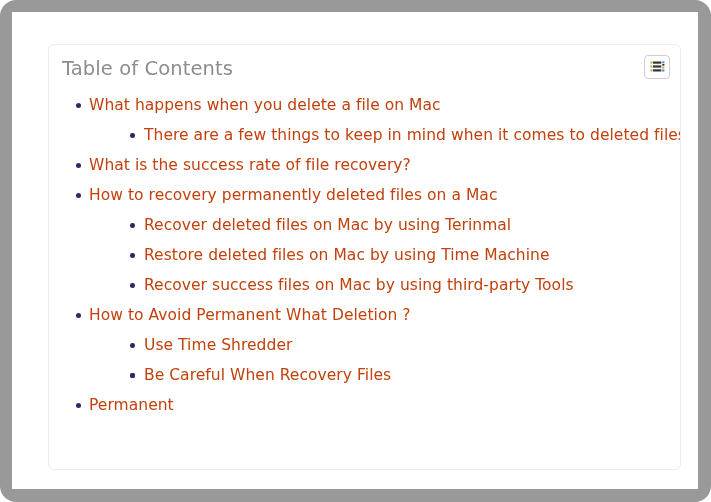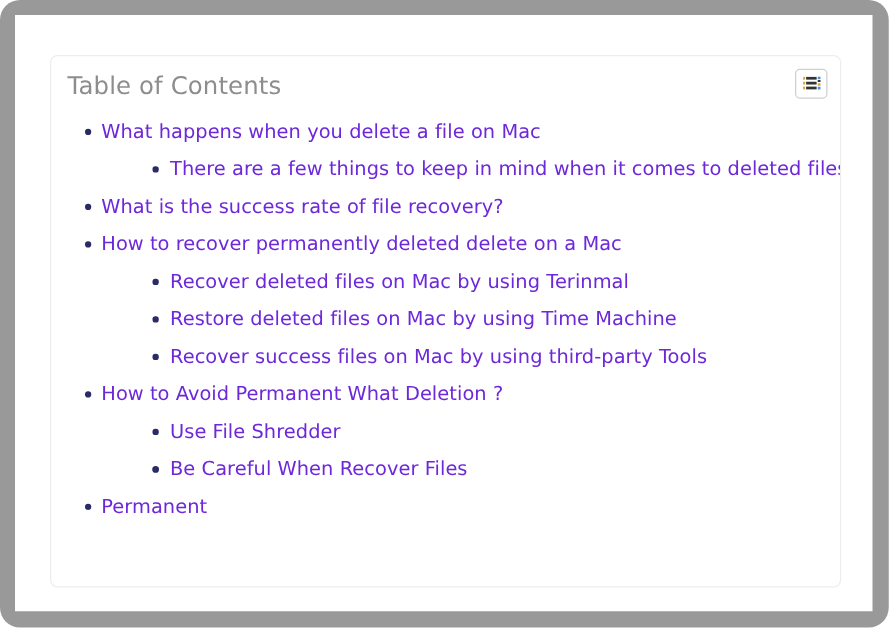--- a/index.html
+++ b/index.html
@@ -32,21 +32,21 @@
     width: 100%;
     height: 100%;
     background: #ffffff;
     box-sizing: border-box;
     overflow: hidden;
   }
 
   
   #toc-card {
     position: absolute;
-    left: 28px;
+    left: 36px;
     top: 32px;
     width: 633px;
     height: 426px;
     box-sizing: border-box;
     background: #ffffff;
     border: 1px solid #ededed;
     border-radius: 6px;
     overflow: hidden;
   }
 
@@ -124,21 +124,21 @@
 
   .toc-item.level-2 > .toc-bullet {
     left: 13px;
     top: 13px;
     width: 4.6px;
     height: 4.6px;
     background: #2a2a66;
   }
 
   .toc-link {
-    color: #6d28d9;
+    color: #c2410c;
     font-size: 15.5px;
     text-decoration: none;
     letter-spacing: 0.05px;
     cursor: pointer;
   }
 
   .toc-item.level-2 .toc-link {
     font-size: 15.5px;
   }
 
@@ -188,21 +188,21 @@
           </ul>
         </li>
 
         <li class="toc-item level-1">
           <span class="toc-bullet"></span>
           <a class="toc-link">What is the success rate of file recovery?</a>
         </li>
 
         <li class="toc-item level-1">
           <span class="toc-bullet"></span>
-          <a class="toc-link">How to recover permanently deleted delete on a Mac</a>
+          <a class="toc-link">How to recovery permanently deleted files on a Mac</a>
           <ul class="toc-sublist">
             <li class="toc-item level-2">
               <span class="toc-bullet"></span>
               <a class="toc-link">Recover deleted files on Mac by using Terinmal</a>
             </li>
             <li class="toc-item level-2">
               <span class="toc-bullet"></span>
               <a class="toc-link">Restore deleted files on Mac by using Time Machine</a>
             </li>
             <li class="toc-item level-2">
@@ -211,28 +211,28 @@
             </li>
           </ul>
         </li>
 
         <li class="toc-item level-1">
           <span class="toc-bullet"></span>
           <a class="toc-link">How to Avoid Permanent What Deletion ?</a>
           <ul class="toc-sublist">
             <li class="toc-item level-2">
               <span class="toc-bullet"></span>
-              <a class="toc-link">Use File Shredder</a>
-            </li>
-            <li class="toc-item level-2">
-              <span class="toc-bullet"></span>
-            </li>
-            <li class="toc-item level-2">
-              <span class="toc-bullet"></span>
-              <a class="toc-link">Be Careful When Recover Files</a>
+              <a class="toc-link">Use Time Shredder</a>
+            </li>
+            <li class="toc-item level-2">
+              <span class="toc-bullet"></span>
+            </li>
+            <li class="toc-item level-2">
+              <span class="toc-bullet"></span>
+              <a class="toc-link">Be Careful When Recovery Files</a>
             </li>
           </ul>
         </li>
 
         <li class="toc-item level-1">
           <span class="toc-bullet"></span>
           <a class="toc-link">Permanent</a>
         </li>
 
       </ul>

